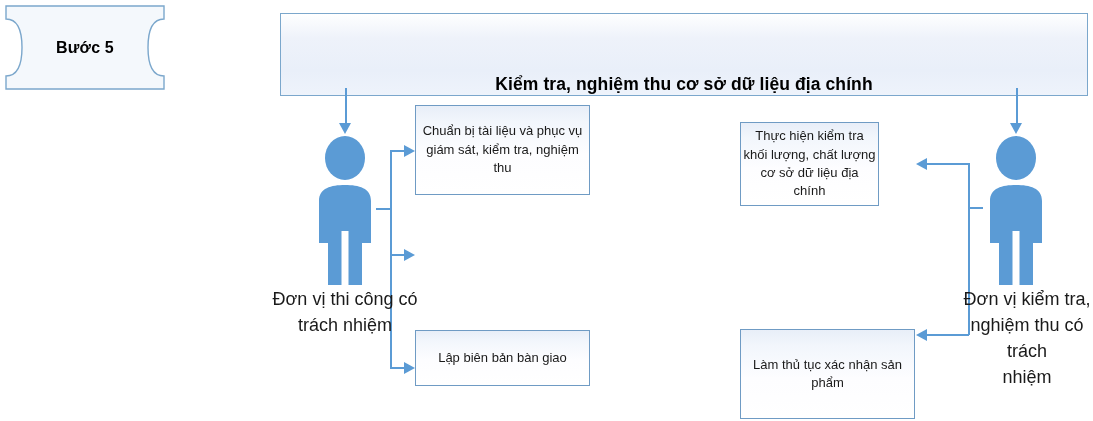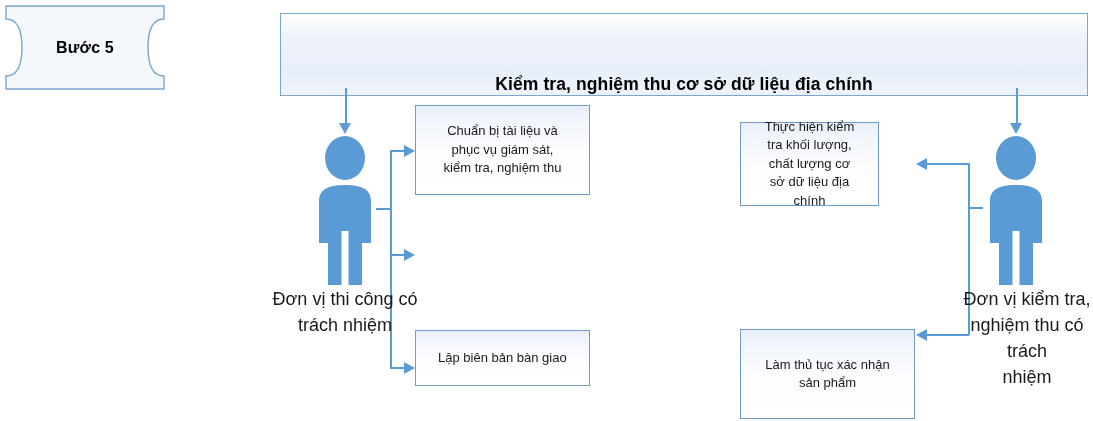--- a/index.html
+++ b/index.html
@@ -77,22 +77,22 @@
     position: absolute;
     box-sizing: border-box;
     border: 1px solid #6f9bc4;
     background: linear-gradient(to bottom,
         #e8eef8 0%,
         #f2f6fc 18%,
         #fdfdff 55%,
         #ffffff 100%);
     display: flex;
     align-items: center;
-    justify-content: flex-start;
-    padding: 3px 22px;
+    justify-content: center;
+    padding: 3px 2px;
   }
   .pbox span {
     display: block;
     text-align: center;
     font-size: 13px;
     line-height: 1.42;
     color: #1a1a1a;
   }
 
   #box-prep   { left: 415px; top: 105px;  width: 175px; height: 90px; }

